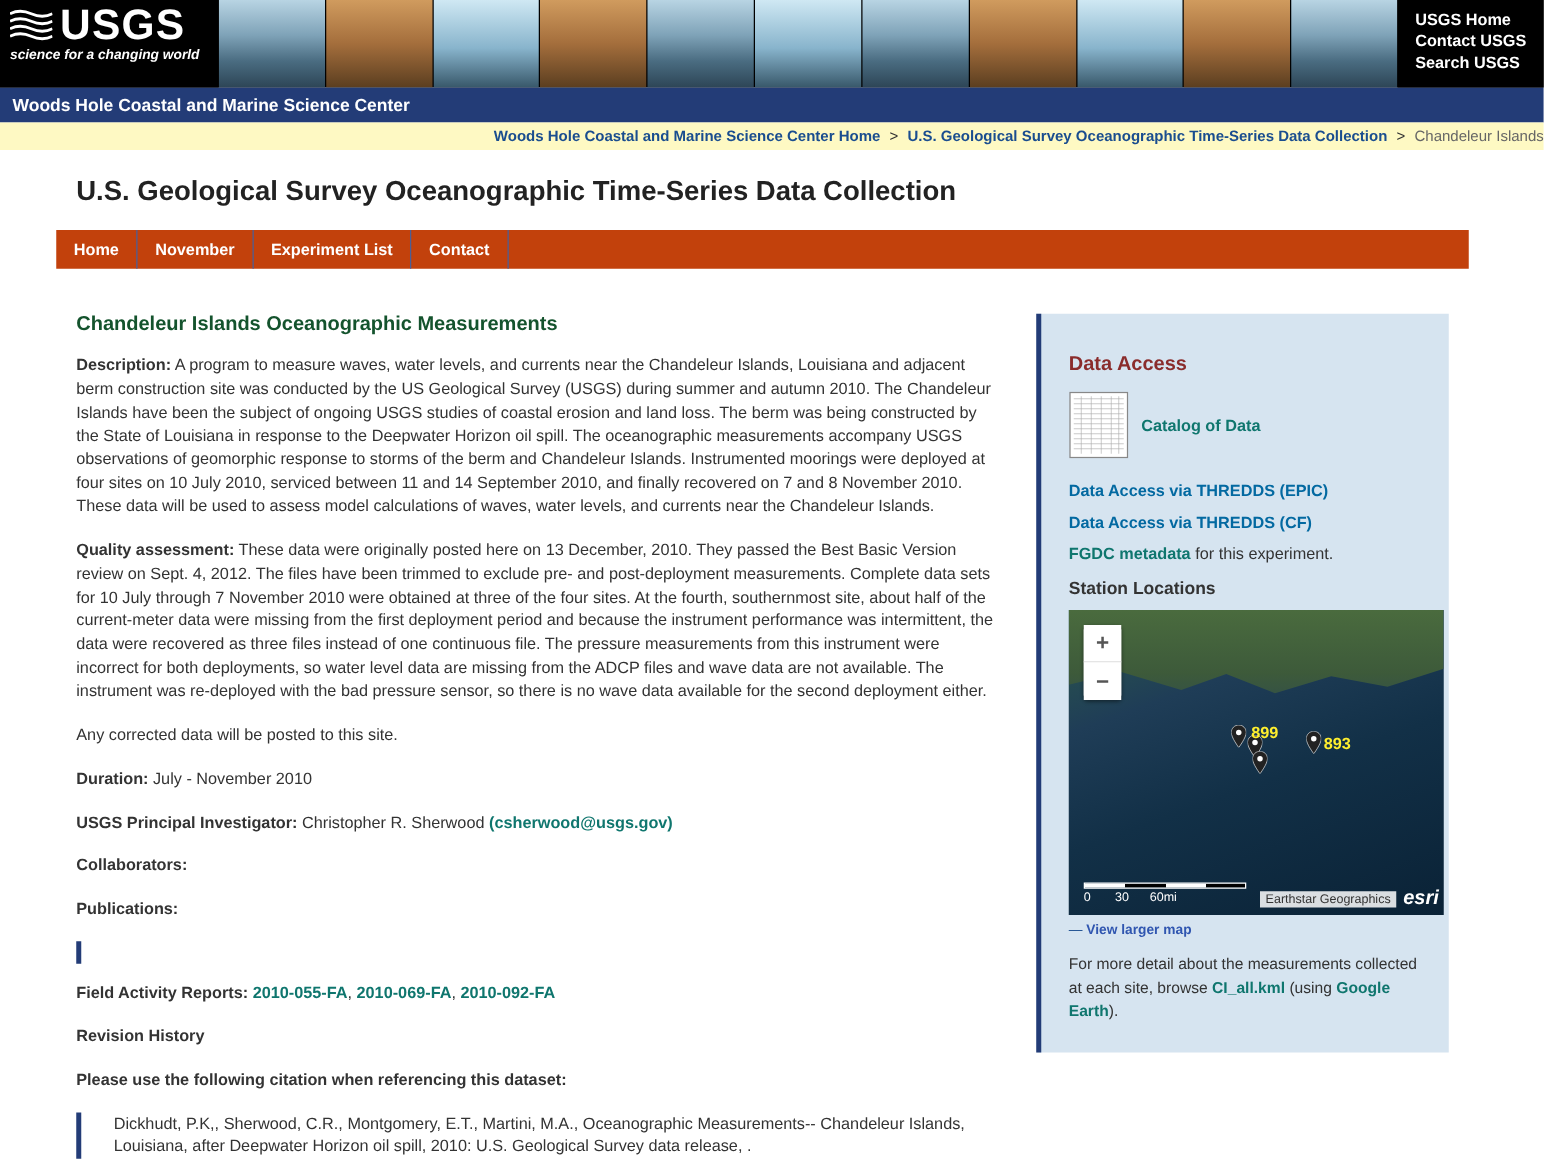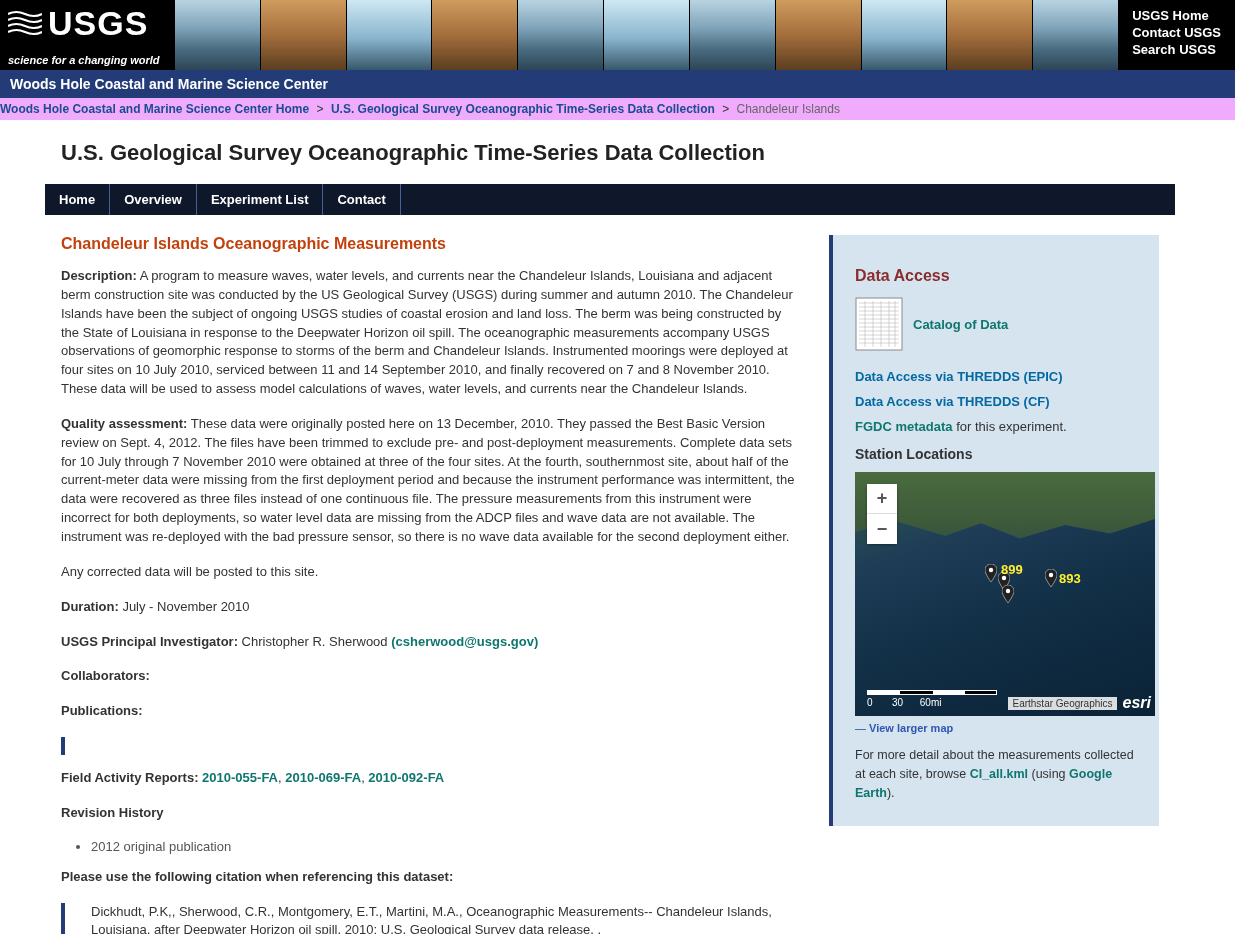--- a/index.html
+++ b/index.html
@@ -1,51 +1,51 @@
 <!DOCTYPE html>
 <html><head>
 <meta charset="utf-8">
 <style>
   * { margin: 0; padding: 0; box-sizing: border-box; }
   body { font-family: Verdana, Arial, sans-serif; font-size: 13px; color: #333; background: #fff; }
   a { color: #1a4d8f; text-decoration: none; }
 
   
   .topbar { background: #000; height: 70px; display: flex; align-items: stretch; }
-  .logo { width: 175px; background: #000; color: #fff; display: flex; flex-direction: column; justify-content: space-between; padding: 4px 8px; }
+  .logo { width: 175px; background: #000; color: #fff; display: flex; flex-direction: column; justify-content: flex-end; padding: 20px 8px; }
   .logo-usgs { font-size: 34px; font-weight: 800; letter-spacing: 1px; font-family: Arial, sans-serif; display: flex; align-items: center; gap: 6px; }
   .logo-usgs svg { flex-shrink: 0; }
   .logo-tag { font-size: 11px; font-style: italic; font-weight: bold; margin-top: -2px; }
   .banner-img { flex: 1; display: flex; gap: 1px; overflow: hidden; }
   .banner-img div { flex: 1; background: linear-gradient(180deg,#b8d4e3 0%,#7fa3b8 40%,#4a6c81 70%,#2d4556 100%); }
   .banner-img div:nth-child(2n){ background: linear-gradient(180deg,#d09b5e 0%,#a46e3c 50%,#5b3e20 100%);}
   .banner-img div:nth-child(3n){ background: linear-gradient(180deg,#cfe8f3 0%,#88b4cc 55%,#38586a 100%);}
   .toplinks { background: #000; color: #fff; padding: 8px 14px; display: flex; flex-direction: column; gap: 2px; font-weight: bold; font-size: 13px; white-space: nowrap; }
   .toplinks span { color: #fff; }
 
   
   .sitebar { background: #233c77; color: #fff; padding: 6px 10px; font-size: 14px; font-weight: bold; }
   
-  .crumbs { background: #f0abfc; padding: 4px 0; font-size: 12px; }
+  .crumbs { background: #fef9c3; padding: 4px 0; font-size: 12px; text-align: right; }
   .crumbs a { color: #1a4d8f; font-weight: bold; }
   .crumbs .sep { color: #333; margin: 0 4px; }
   .crumbs .cur { color: #666; }
 
   .wrap { padding: 20px 0 40px 45px; max-width: 1175px; }
   h1.page { font-size: 22px; color: #222; font-weight: bold; margin-bottom: 18px; margin-left: 16px; }
 
   
-  .nav { background: #0f172a; display: flex; margin-bottom: 20px; }
+  .nav { background: #c2410c; display: flex; margin-bottom: 36px; }
   .nav a { color: #fff; font-weight: bold; padding: 8px 14px; border-right: 1px solid #4a5f97; font-size: 13px; }
 
   .cols { display: flex; gap: 30px; align-items: flex-start; padding: 0 16px; }
   .main { flex: 1; }
   .side { width: 330px; background: #d6e4f0; border-left: 4px solid #233c77; padding: 32px 22px 24px 22px; }
 
-  h2.sec { font-size: 16px; font-weight: bold; color: #c2410c; margin-bottom: 14px; }
+  h2.sec { font-size: 16px; font-weight: bold; color: #14532d; margin-bottom: 14px; }
   .main p { margin-bottom: 16px; line-height: 1.45; color: #333; }
   .main b { color: #333; }
   .linkbold { font-weight: bold; color: #0f766e; }
   .block-left { border-left: 4px solid #233c77; padding-left: 26px; margin: 8px 0; min-height: 18px; }
   ul.rev { margin: 6px 0 14px 30px; }
   ul.rev li { color: #555; }
 
   .side h3 { color: #8a2c2c; font-size: 16px; font-weight: bold; margin-bottom: 12px; }
   .side .catalog { display: flex; align-items: center; gap: 10px; margin-bottom: 18px; }
   .side .catalog svg { flex-shrink: 0; }
@@ -112,21 +112,21 @@
   <a href="#">U.S. Geological Survey Oceanographic Time-Series Data Collection</a>
   <span class="sep">&gt;</span>
   <span class="cur">Chandeleur Islands</span>
 </div>
 
 <div class="wrap">
   <h1 class="page">U.S. Geological Survey Oceanographic Time-Series Data Collection</h1>
 
   <div class="nav">
     <a href="#">Home</a>
-    <a href="#">Overview</a>
+    <a href="#">November</a>
     <a href="#">Experiment List</a>
     <a href="#">Contact</a>
   </div>
 
   <div class="cols">
 
     <div class="main">
       <h2 class="sec">Chandeleur Islands Oceanographic Measurements</h2>
 
       <p>
@@ -153,23 +153,20 @@
       <div class="block-left"></div>
 
       <p style="margin-top:14px">
         <b>Field Activity Reports: </b>
         <a href="#" class="linkbold">2010-055-FA</a>,
         <a href="#" class="linkbold">2010-069-FA</a>,
         <a href="#" class="linkbold">2010-092-FA</a>
       </p>
 
       <p><b>Revision History</b></p>
-      <ul class="rev">
-        <li>2012 original publication</li>
-      </ul>
 
       <p><b>Please use the following citation when referencing this dataset:</b></p>
       <div class="block-left">
         <p style="margin:8px 0">
           <span>Dickhudt, P.K,, Sherwood, C.R., Montgomery, E.T., Martini, M.A., Oceanographic Measurements-- Chandeleur Islands, Louisiana, after Deepwater Horizon oil spill, 2010: U.S. Geological Survey data release, </span>.
         </p>
       </div>
     </div>
 
     <div class="side">

